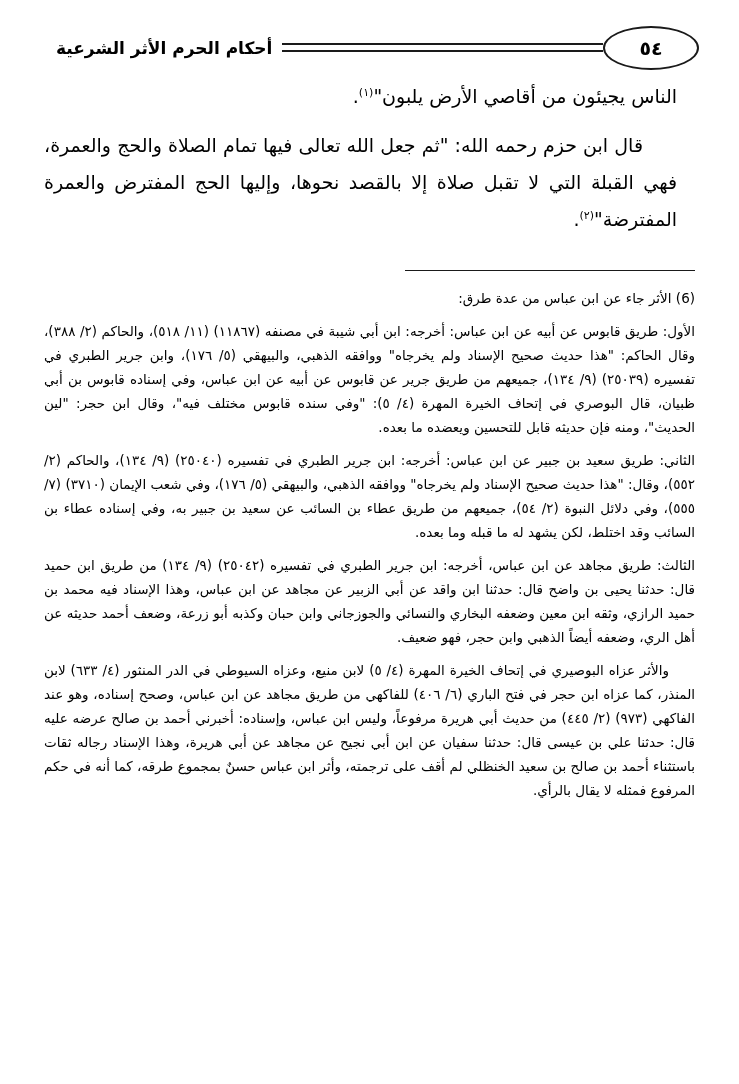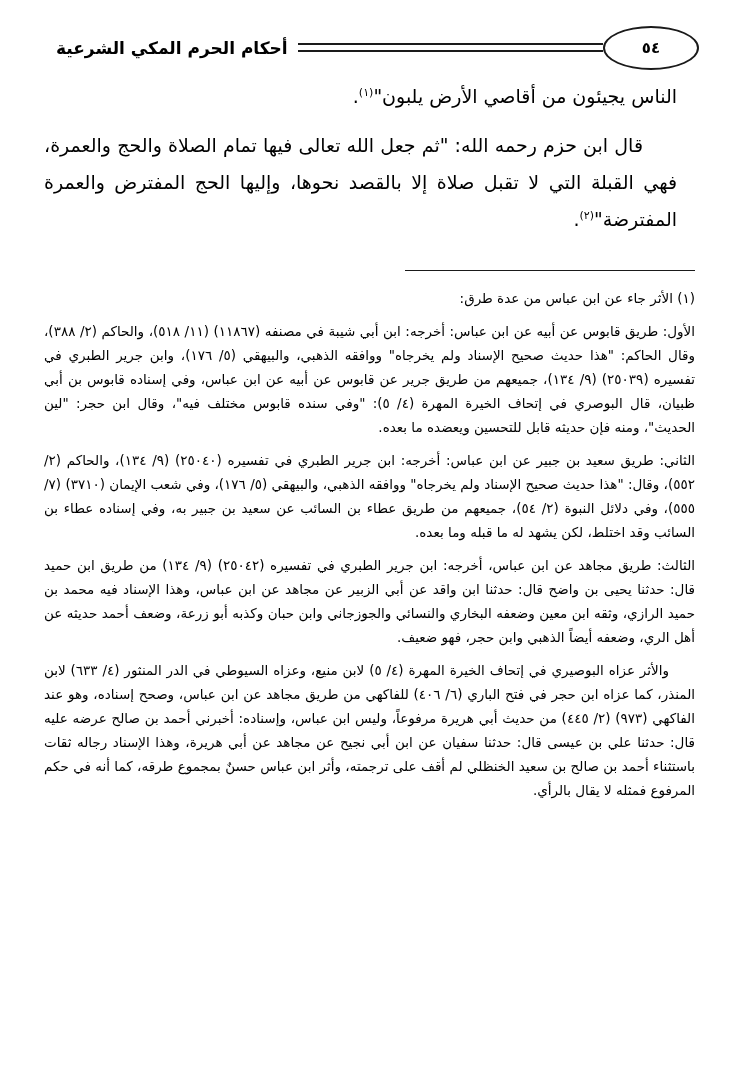--- a/index.html
+++ b/index.html
@@ -59,21 +59,21 @@
     margin-bottom: 2px;
   }
   .page-number-badge {
     width: 92px;
     height: 40px;
     border: 2px solid #1a1a1a;
     border-radius: 50% / 50%;
     display: flex;
     align-items: center;
     justify-content: center;
-    font-size: 15px;
+    font-size: 19px;
     font-weight: bold;
     background: #fff;
     flex: 0 0 auto;
   }
 
   
   .main-text {
     position: absolute;
     top: 78px;
     right: 62px;
@@ -129,38 +129,38 @@
     text-align: right;
   }
 </style>
 </head>
 <body>
 
 <div class="page">
 
   <div class="header">
     <div class="header-title-wrap">
-      <span class="header-title">أحكام الحرم المكي الشرعية</span>
+      <span class="header-title">أحكام الحرم الأثر الشرعية</span>
       <span class="rule"></span>
     </div>
     <div class="page-number-badge">٥٤</div>
   </div>
 
   <div class="main-text">
     <div class="main-line">
       <span>الناس يجيئون من أقاصي الأرض يلبون"</span><span class="sup">(١)</span><span>.</span>
     </div>
     <div class="main-para">
       <span>قال ابن حزم رحمه الله: "ثم جعل الله تعالى فيها تمام الصلاة والحج والعمرة، فهي القبلة التي لا تقبل صلاة إلا بالقصد نحوها، وإليها الحج المفترض والعمرة المفترضة"</span><span class="sup">(٢)</span><span>.</span>
     </div>
   </div>
 
   <div class="fn-rule"></div>
 
   <div class="footnotes">
-    <div class="fn">(١) الأثر جاء عن ابن عباس من عدة طرق:</div>
+    <div class="fn">(6) الأثر جاء عن ابن عباس من عدة طرق:</div>
     <div class="fn">الأول: طريق قابوس عن أبيه عن ابن عباس: أخرجه: ابن أبي شيبة في مصنفه (١١٨٦٧) (١١/ ٥١٨)، والحاكم (٢/ ٣٨٨)، وقال الحاكم: "هذا حديث صحيح الإسناد ولم يخرجاه" ووافقه الذهبي، والبيهقي (٥/ ١٧٦)، وابن جرير الطبري في تفسيره (٢٥٠٣٩) (٩/ ١٣٤)، جميعهم من طريق جرير عن قابوس عن أبيه عن ابن عباس، وفي إسناده قابوس بن أبي ظبيان، قال البوصري في إتحاف الخيرة المهرة (٤/ ٥): "وفي سنده قابوس مختلف فيه"، وقال ابن حجر: "لين الحديث"، ومنه فإن حديثه قابل للتحسين ويعضده ما بعده.</div>
     <div class="fn">الثاني: طريق سعيد بن جبير عن ابن عباس: أخرجه: ابن جرير الطبري في تفسيره (٢٥٠٤٠) (٩/ ١٣٤)، والحاكم (٢/ ٥٥٢)، وقال: "هذا حديث صحيح الإسناد ولم يخرجاه" ووافقه الذهبي، والبيهقي (٥/ ١٧٦)، وفي شعب الإيمان (٣٧١٠) (٧/ ٥٥٥)، وفي دلائل النبوة (٢/ ٥٤)، جميعهم من طريق عطاء بن السائب عن سعيد بن جبير به، وفي إسناده عطاء بن السائب وقد اختلط، لكن يشهد له ما قبله وما بعده.</div>
     <div class="fn">الثالث: طريق مجاهد عن ابن عباس، أخرجه: ابن جرير الطبري في تفسيره (٢٥٠٤٢) (٩/ ١٣٤) من طريق ابن حميد قال: حدثنا يحيى بن واضح قال: حدثنا ابن واقد عن أبي الزبير عن مجاهد عن ابن عباس، وهذا الإسناد فيه محمد بن حميد الرازي، وثقه ابن معين وضعفه البخاري والنسائي والجوزجاني وابن حبان وكذبه أبو زرعة، وضعف أحمد حديثه عن أهل الري، وضعفه أيضاً الذهبي وابن حجر، فهو ضعيف.</div>
     <div class="fn indent">والأثر عزاه البوصيري في إتحاف الخيرة المهرة (٤/ ٥) لابن منيع، وعزاه السيوطي في الدر المنثور (٤/ ٦٣٣) لابن المنذر، كما عزاه ابن حجر في فتح الباري (٦/ ٤٠٦) للفاكهي من طريق مجاهد عن ابن عباس، وصحح إسناده، وهو عند الفاكهي (٩٧٣) (٢/ ٤٤٥) من حديث أبي هريرة مرفوعاً، وليس ابن عباس، وإسناده: أخبرني أحمد بن صالح عرضه عليه قال: حدثنا علي بن عيسى قال: حدثنا سفيان عن ابن أبي نجيح عن مجاهد عن أبي هريرة، وهذا الإسناد رجاله ثقات باستثناء أحمد بن صالح بن سعيد الخنظلي لم أقف على ترجمته، وأثر ابن عباس حسنٌ بمجموع طرقه، كما أنه في حكم المرفوع فمثله لا يقال بالرأي.</div>
   </div>
 
 </div>
 
 </body></html>

